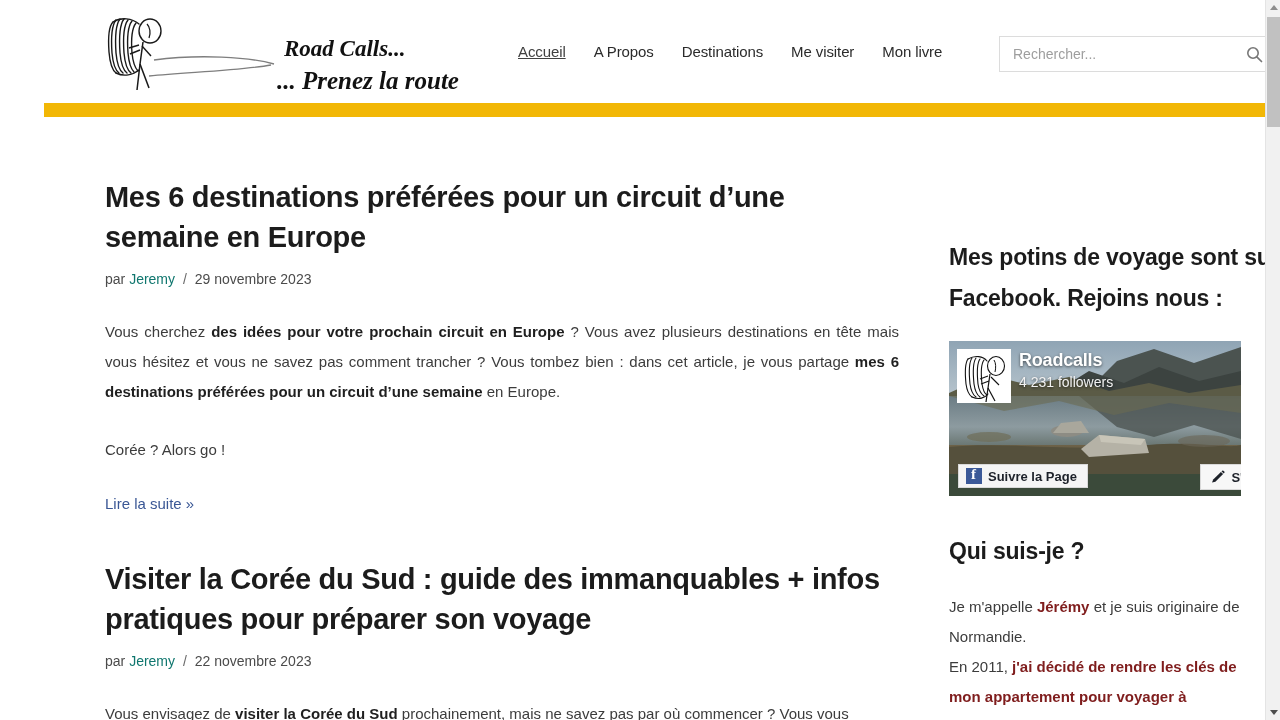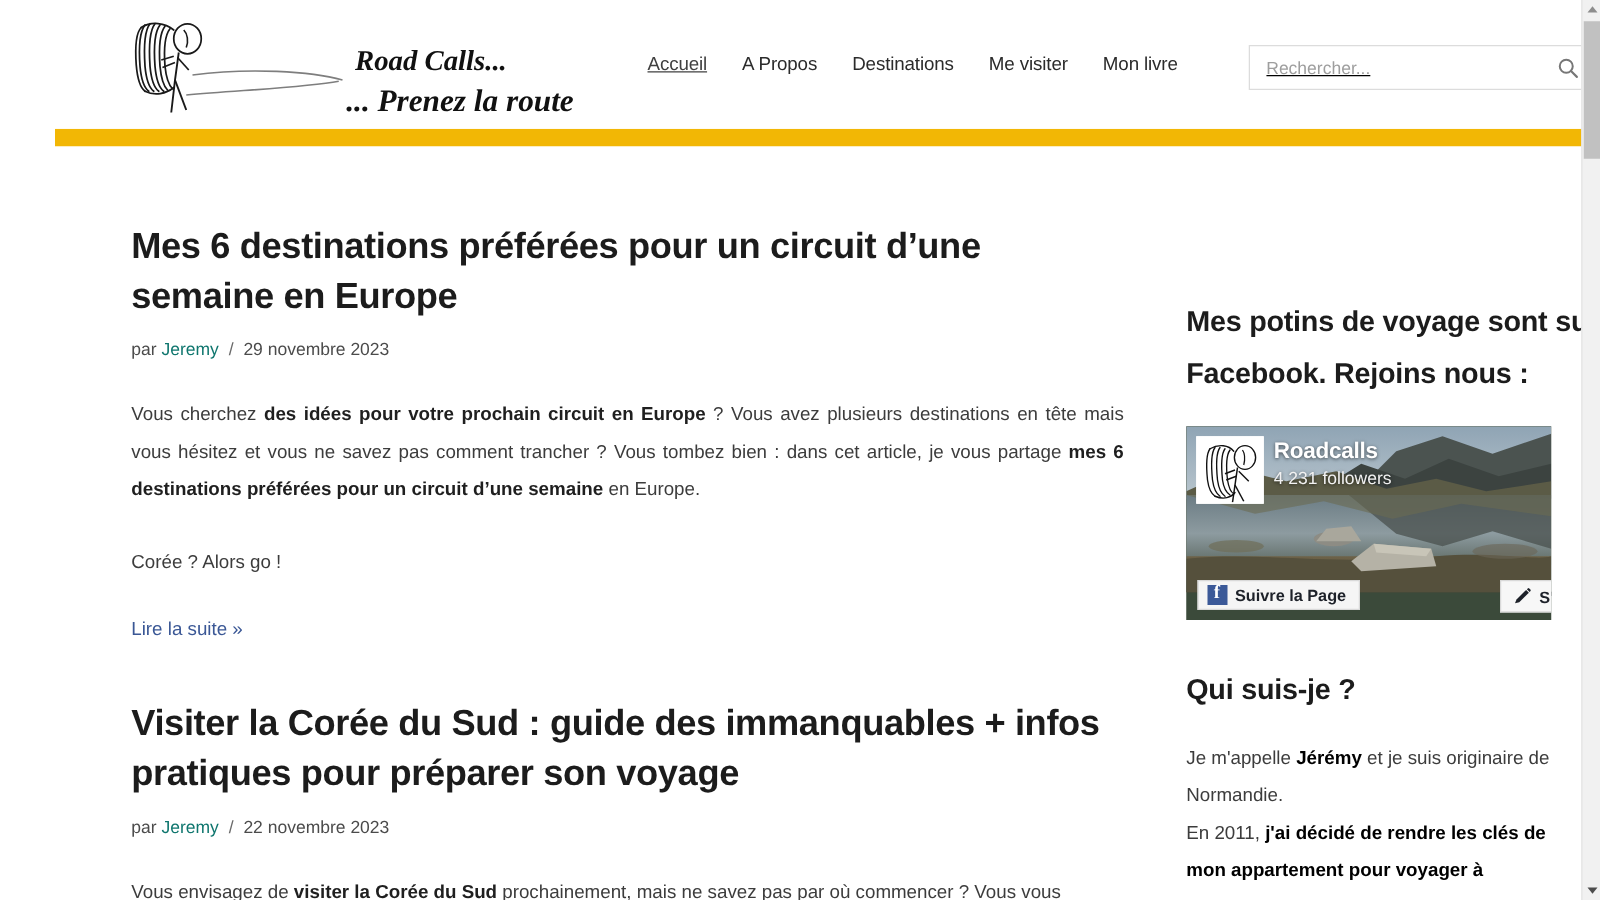--- a/index.html
+++ b/index.html
@@ -70,21 +70,20 @@
   .search-box {
     position: absolute;
     left: 955px;
     top: 36px;
     width: 274px;
     height: 36px;
     border: 1px solid #dcdcdc;
     background: #ffffff;
     display: flex;
     align-items: flex-start;
-    text-decoration: underline;
   }
   .search-input {
     flex: 1;
     border: 0;
     outline: 0;
     background: transparent;
     font-family: "Liberation Sans", sans-serif;
     font-size: 14px;
     color: #9a9a9a;
     padding: 0 10px 0 13px;
@@ -268,21 +267,21 @@
     color: #ffffff;
   }
 
   .about-text {
     font-size: 15px;
     line-height: 30px;
     color: #3c3c3c;
     margin: 0;
     width: 292px;
   }
-  .about-text b { color: #000000; font-weight: bold; }
+  .about-text b { color: #7f1d1d; font-weight: bold; }
 
   
   .scrollbar {
     position: absolute;
     right: 0; top: 0;
     width: 15px; height: 720px;
     background: #f1f1f1;
     border-left: 1px solid #e4e4e4;
   }
   .sb-arrow {

